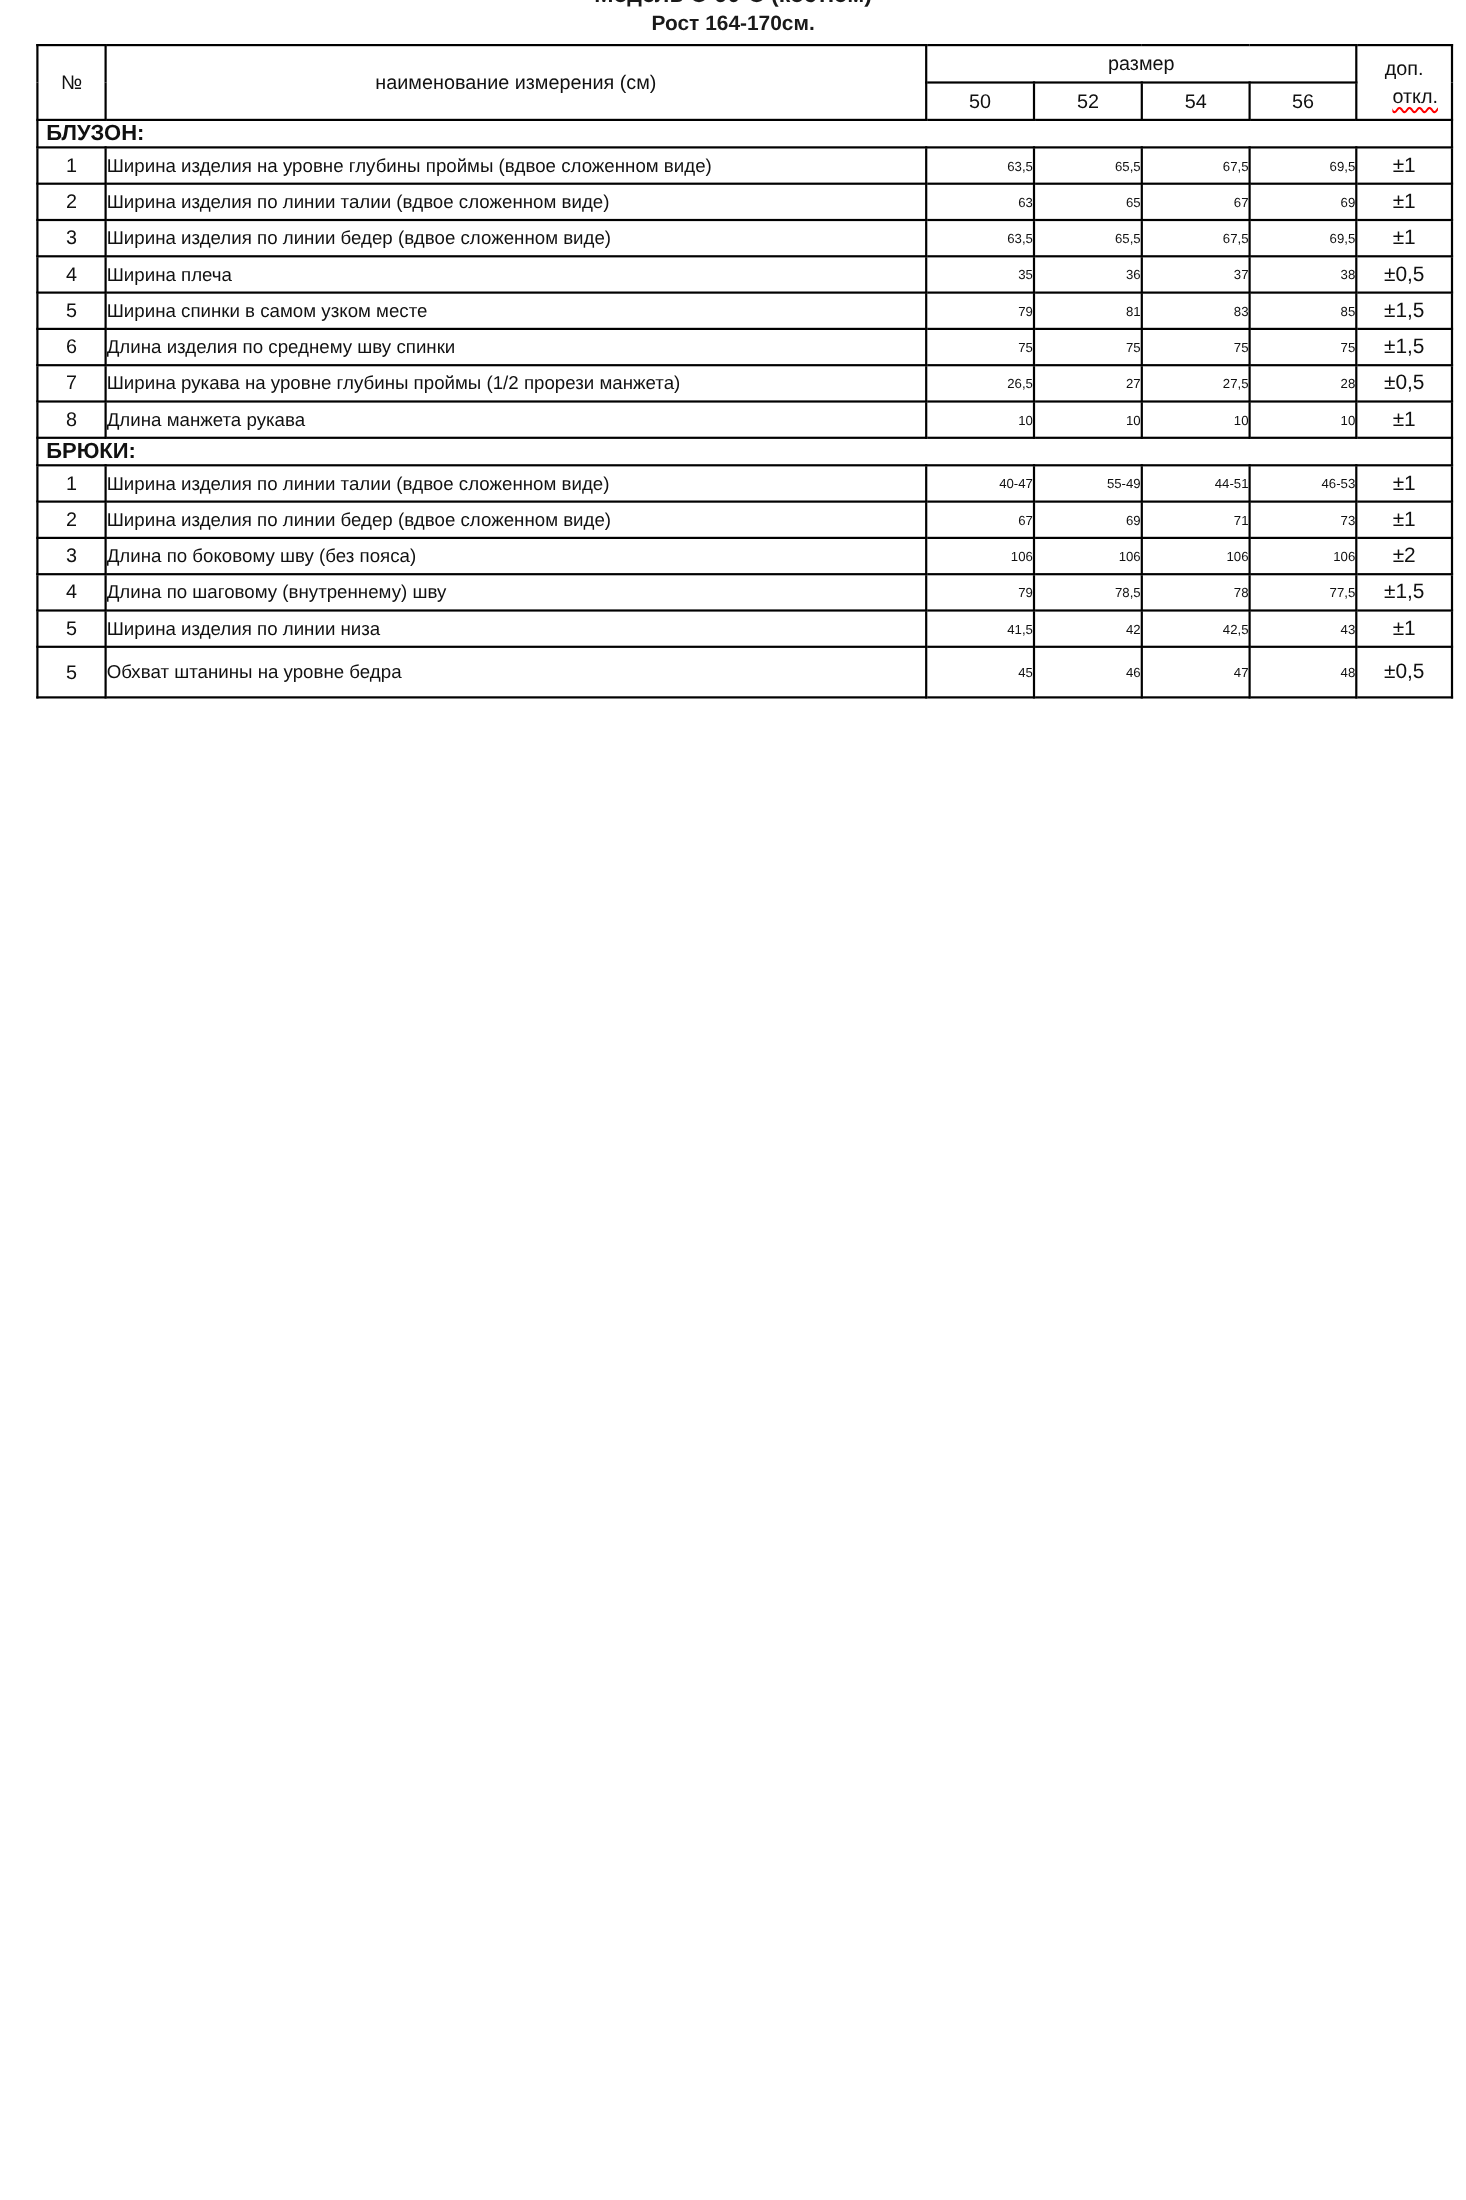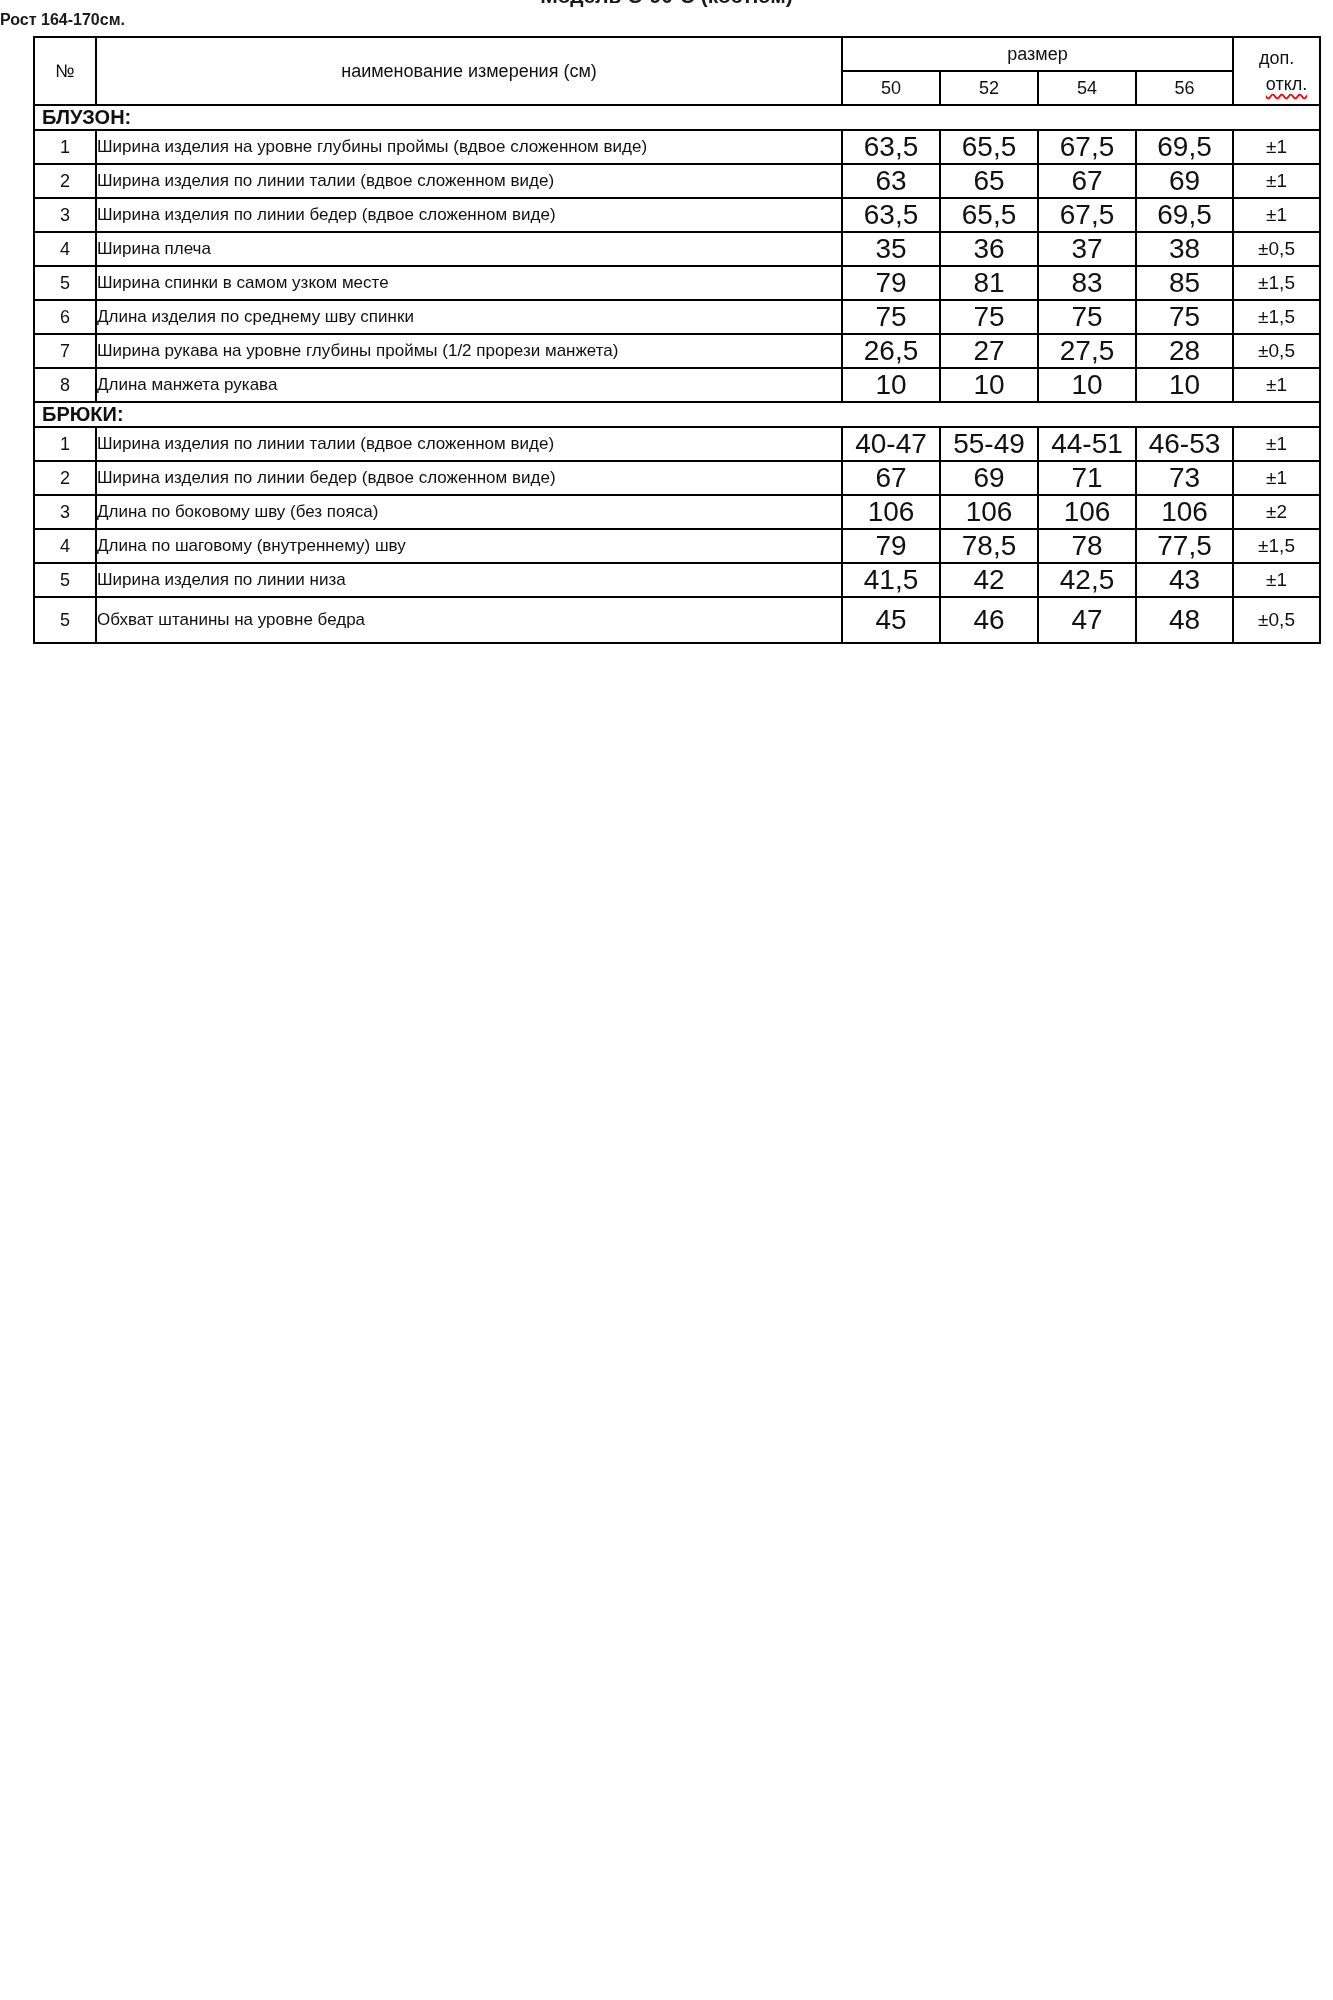--- a/index.html
+++ b/index.html
@@ -26,22 +26,22 @@
     overflow: hidden;
     text-align: center;
   }
   .title-clip-text {
     font-size: 21px;
     font-weight: 600;
     margin-top: -16px;
     color: #1a1a1a;
   }
   .subtitle {
-    text-align: left;
-    font-size: 16px;
+    text-align: center;
+    font-size: 19px;
     font-weight: 600;
     color: #1a1a1a;
     padding: 2px 0 7px 0;
   }
   table.size-table {
     border-collapse: collapse;
     table-layout: fixed;
     margin-left: 33px;
     width: 1286px;
   }
@@ -90,22 +90,22 @@
     text-align: center;
     font-size: 18px;
     vertical-align: middle;
   }
   td.name-cell {
     text-align: left;
     font-size: 17px;
     vertical-align: middle;
   }
   td.val-cell {
-    text-align: center;
-    font-size: 28px;
+    text-align: right;
+    font-size: 12px;
     vertical-align: middle;
     margin-left: 40px;
   }
   td.tol-cell {
     text-align: center;
     font-size: 19px;
     vertical-align: middle;
   }
 </style>
 </head>

